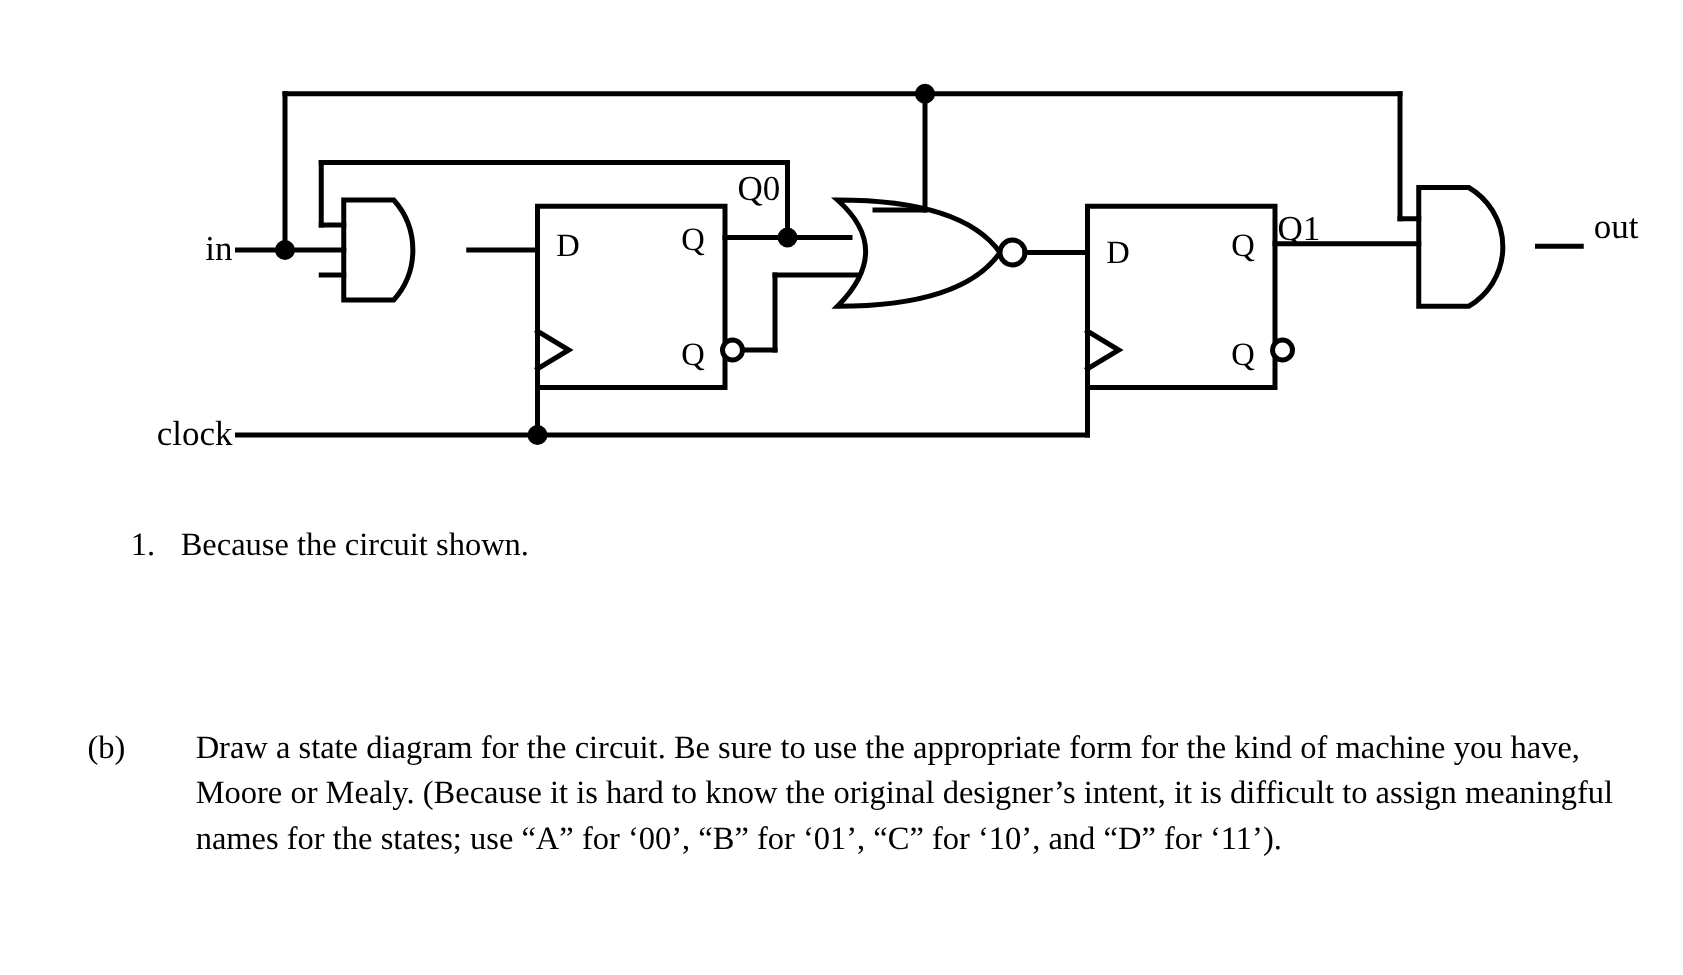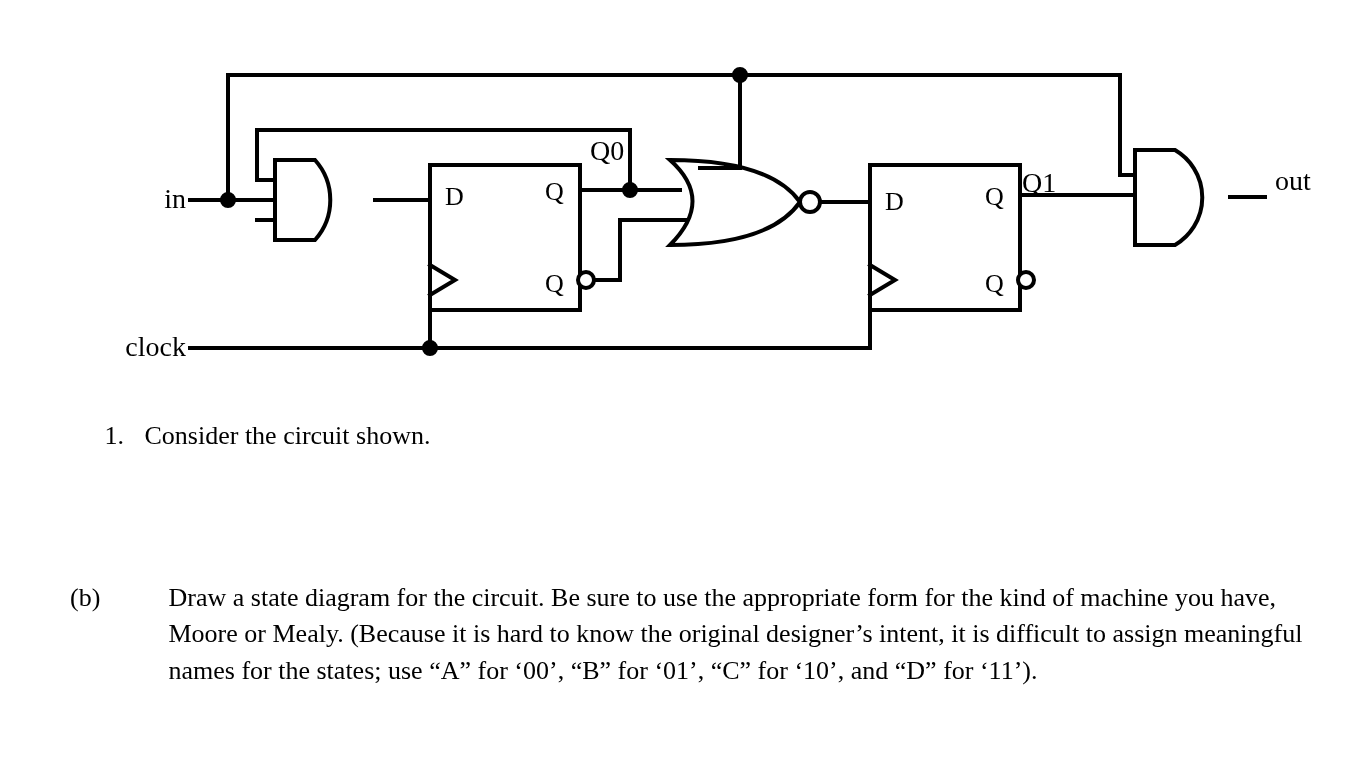--- a/index.html
+++ b/index.html
@@ -26,21 +26,21 @@
   .text-block {
     position: absolute;
     line-height: 1.4;
   }
   .q1 { left: 90px; top: 418px; width: 1200px; }
   .qa { left: 70px;  top: 470px; width: 1200px; }
   .qa-label { display:inline-block; width:80px; vertical-align:top; }
   .qa-body { display:inline-block; width:1100px; }
   .qb { left: 70px;  top: 580px; width: 1240px; }
   .qb-label { display:inline-block; width:80px; vertical-align:top; }
-  .qb-body { display:inline-block; width:1140px;margin-left:12px; }
+  .qb-body { display:inline-block; width:1140px; }
   .ol-num { display:inline-block; width:34px; text-align:right; margin-right:14px;}
   svg text {
     font-family: "Times New Roman", Times, serif;
     font-size: 28px;
     fill: #000;
   }
   .ff-label { font-size: 26px; }
 </style>
 </head>
 <body>
@@ -121,21 +121,21 @@
   <text class="ff-label" x="545" y="200">Q</text>
   <text class="ff-label" x="545" y="292">Q</text>
 
   <text class="ff-label" x="885" y="210">D</text>
   <text class="ff-label" x="985" y="205">Q</text>
   <text class="ff-label" x="985" y="292">Q</text>
 </svg>
 
 <div class="text-block q1">
   <span class="ol-num">1.</span>
-  <span>Consider the circuit shown.</span>
+  <span>Because the circuit shown.</span>
 </div>
 
 
 <div class="text-block qb">
   <span class="qb-label">(b)</span>
   <span class="qb-body">Draw a state diagram for the circuit.  Be sure to use the appropriate form for the kind of machine you have, Moore or Mealy.  (Because it is hard to know the original designer’s intent, it is difficult to assign meaningful names for the states; use “A” for ‘00’, “B” for ‘01’, “C” for ‘10’, and “D” for ‘11’).</span>
 </div>
 
 </div>
 

